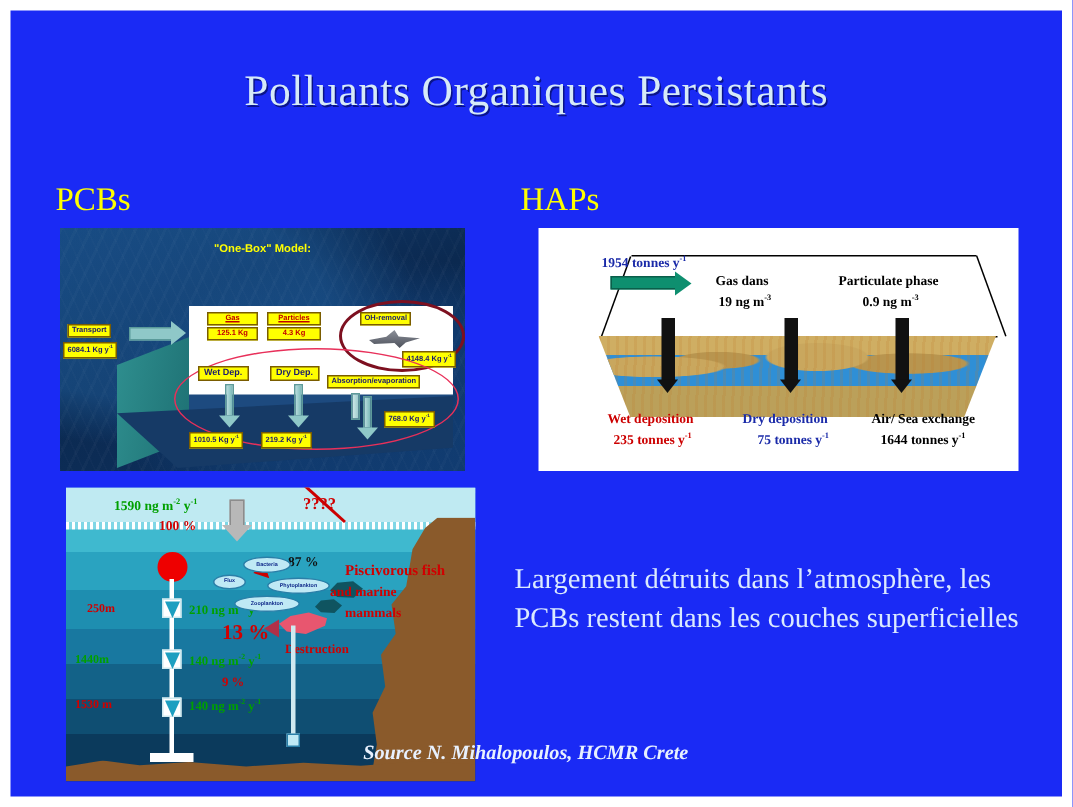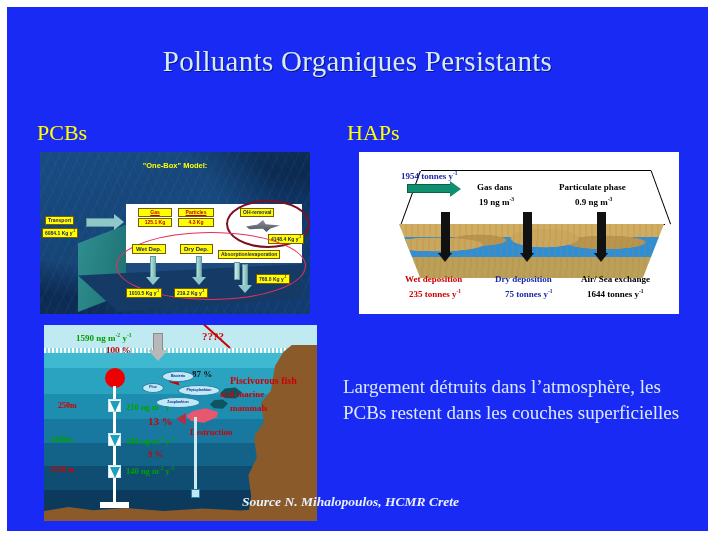--- a/index.html
+++ b/index.html
@@ -450,21 +450,21 @@
     <div id="buoy"></div>
     <div id="buoy-line"></div>
     <div id="buoy-base"></div>
 
     <div class="trap" style="top:74px;"></div>
     <div class="trap" style="top:108px;"></div>
     <div class="trap" style="top:140px;"></div>
 
     <div class="otxt ored" style="left:14px; top:76px; font-size:8px;">250m</div>
     <div class="otxt ogreen" style="left:82px; top:76px; font-size:8.5px;"><span>210 ng m</span><sup>-2</sup> y<sup>-1</sup></div>
-    <div class="otxt ored" style="left:104px; top:90px; font-size:11px;">13 %</div>
+    <div class="otxt ored" style="left:104px; top:90px; font-size:14px;">13 %</div>
 
     <div class="otxt ogreen" style="left:6px; top:110px; font-size:8px;">1440m</div>
     <div class="otxt ogreen" style="left:82px; top:110px; font-size:8.5px;"><span>140 ng m</span><sup>-2</sup> y<sup>-1</sup></div>
     <div class="otxt ored" style="left:104px; top:124px; font-size:8.5px;">9 %</div>
 
     <div class="otxt ored" style="left:6px; top:140px; font-size:8px;">1530 m</div>
     <div class="otxt ogreen" style="left:82px; top:140px; font-size:8.5px;"><span>140 ng m</span><sup>-2</sup> y<sup>-1</sup></div>
 
     <div class="loop-el" style="left:118px; top:46px; width:32px; height:11px;">Bacteria</div>
     <div class="loop-el" style="left:98px; top:58px; width:22px; height:10px;">Flux</div>

